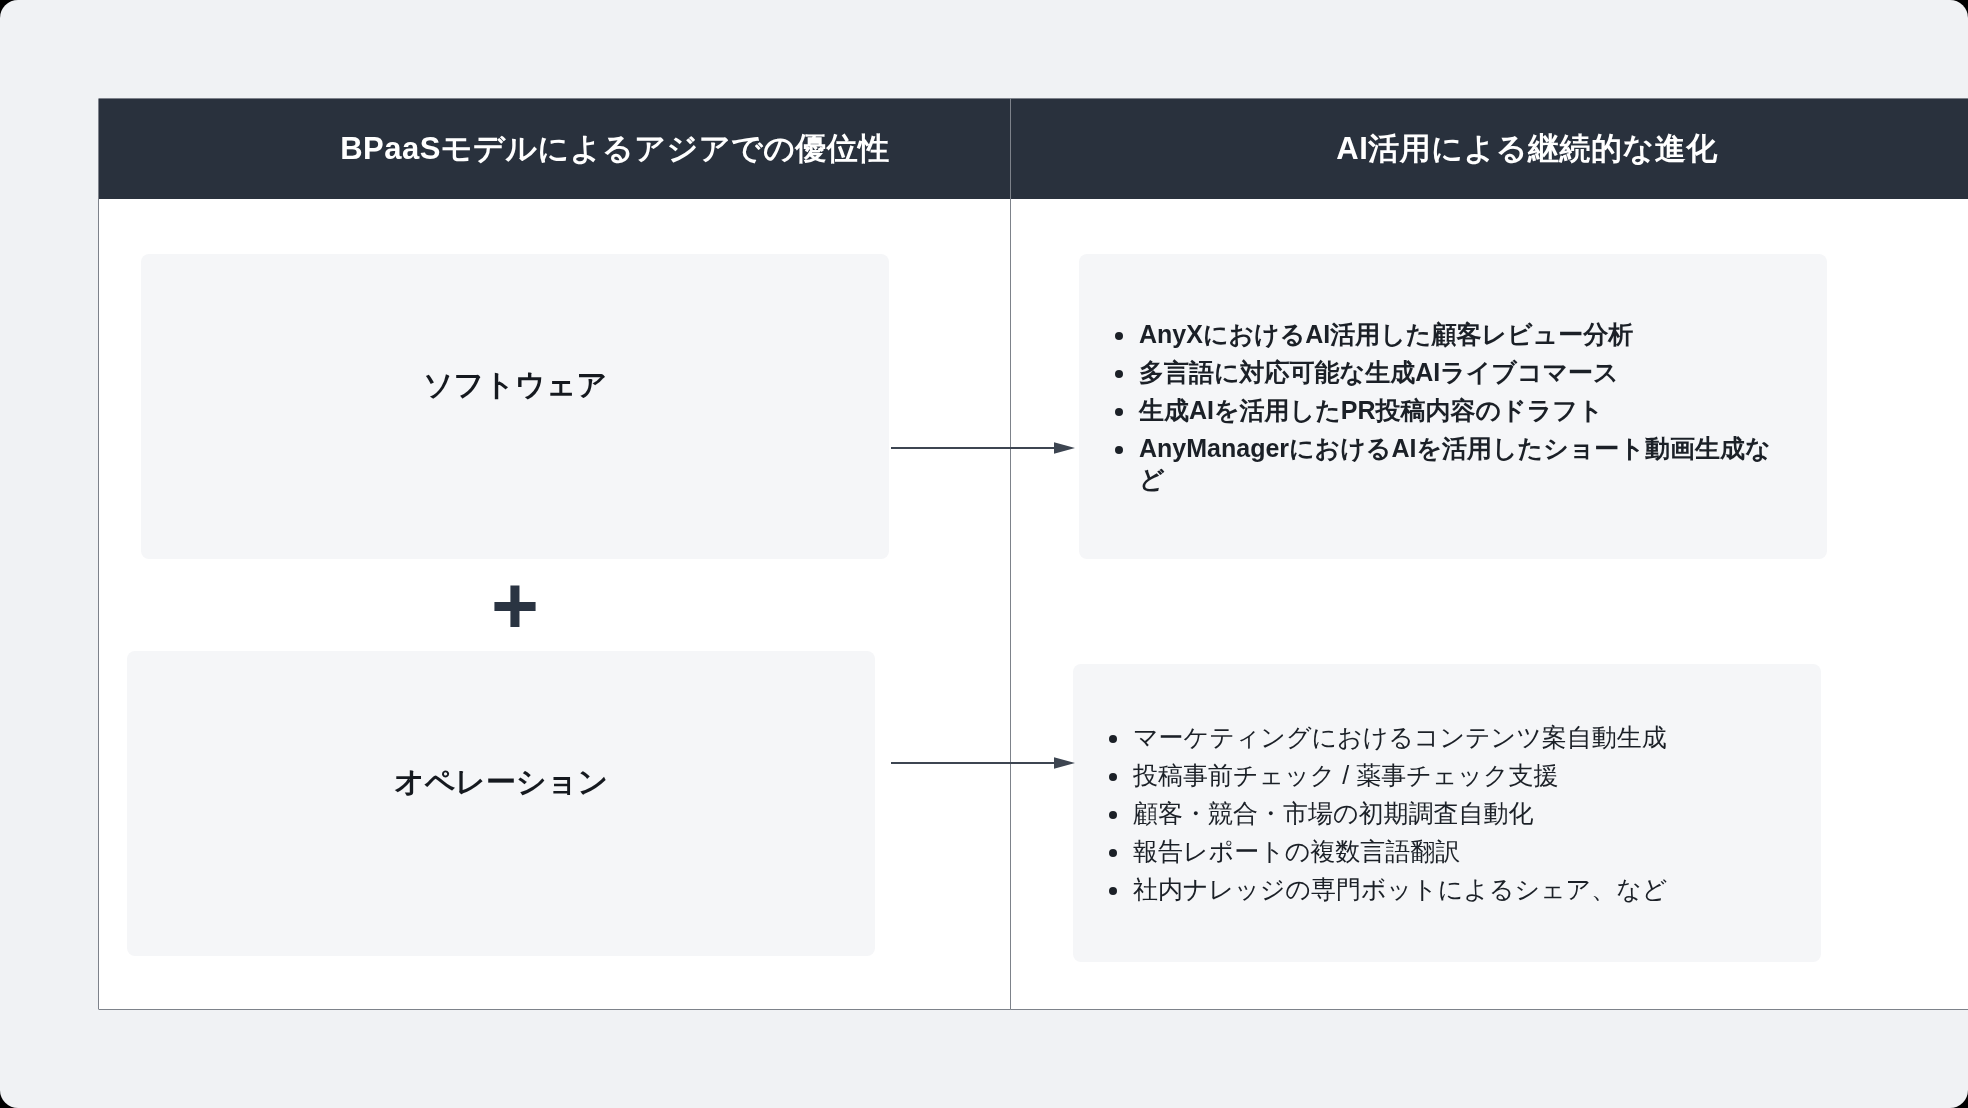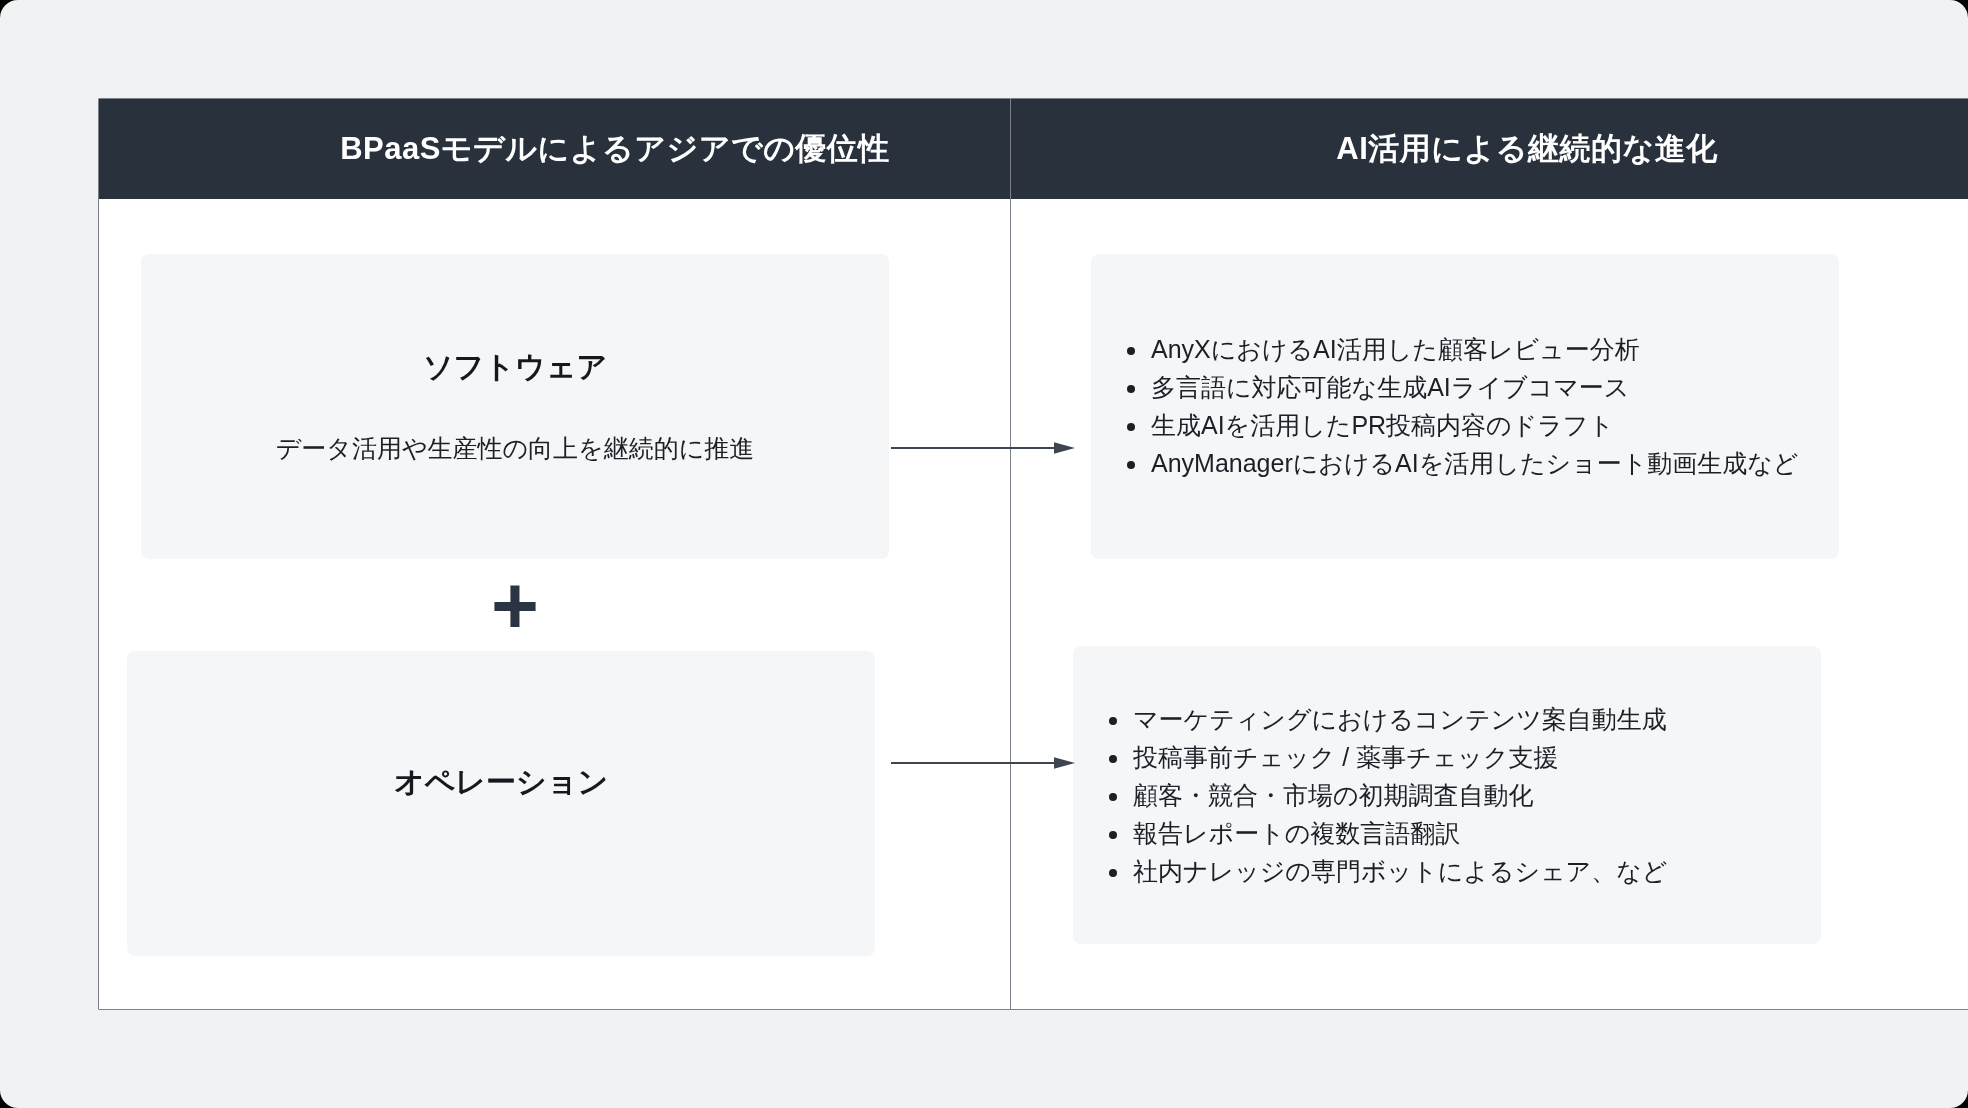--- a/index.html
+++ b/index.html
@@ -46,22 +46,22 @@
     background: #f5f6f8;
     border-radius: 8px;
     display: flex;
     flex-direction: column;
     align-items: center;
     justify-content: center;
     box-sizing: border-box;
   }
   .box-sw  { left: 42px; top: 155px; width: 748px; height: 305px; }
   .box-op  { left: 28px; top: 552px; width: 748px; height: 305px; }
-  .box-ai-a { left: 80px; top: 155px; width: 748px; height: 305px; }
-  .box-ai-b { left: 62px; top: 547px; width: 748px; height: 298px; }
+  .box-ai-a { left: 68px; top: 155px; width: 748px; height: 305px; font-weight: bold; }
+  .box-ai-b { left: 62px; top: 565px; width: 748px; height: 298px; }
   .box-title {
     font-size: 30px;
     font-weight: bold;
     color: #15191f;
     margin-bottom: 42px;
     text-align: left;
   }
   .box-body {
     font-size: 25px;
     line-height: 37px;
@@ -109,21 +109,20 @@
 <body>
 
 <div class="stage">
 
   <section class="panel panel-left">
     <header class="panel-header">BPaaSモデルによるアジアでの優位性</header>
 
     <div class="inner-box box-sw">
       <div class="box-title">ソフトウェア</div>
       <div class="box-body">
-        <div>データ活用や生産性の向上を継続的に推進</div>
       </div>
     </div>
 
     <div class="plus-row">+</div>
 
     <div class="inner-box box-op">
       <div class="box-title">オペレーション</div>
     </div>
   </section>
 

